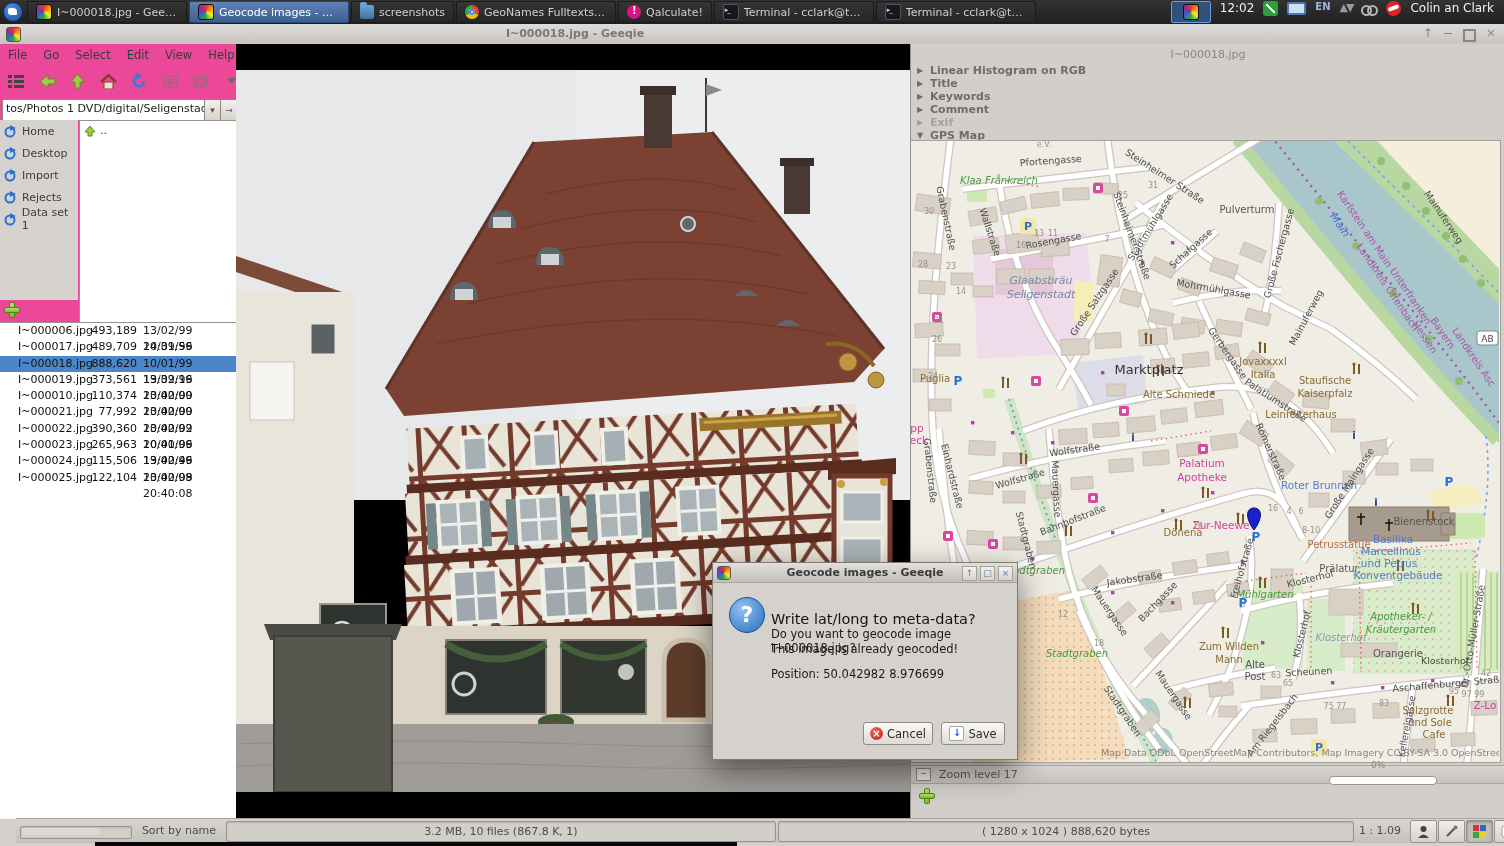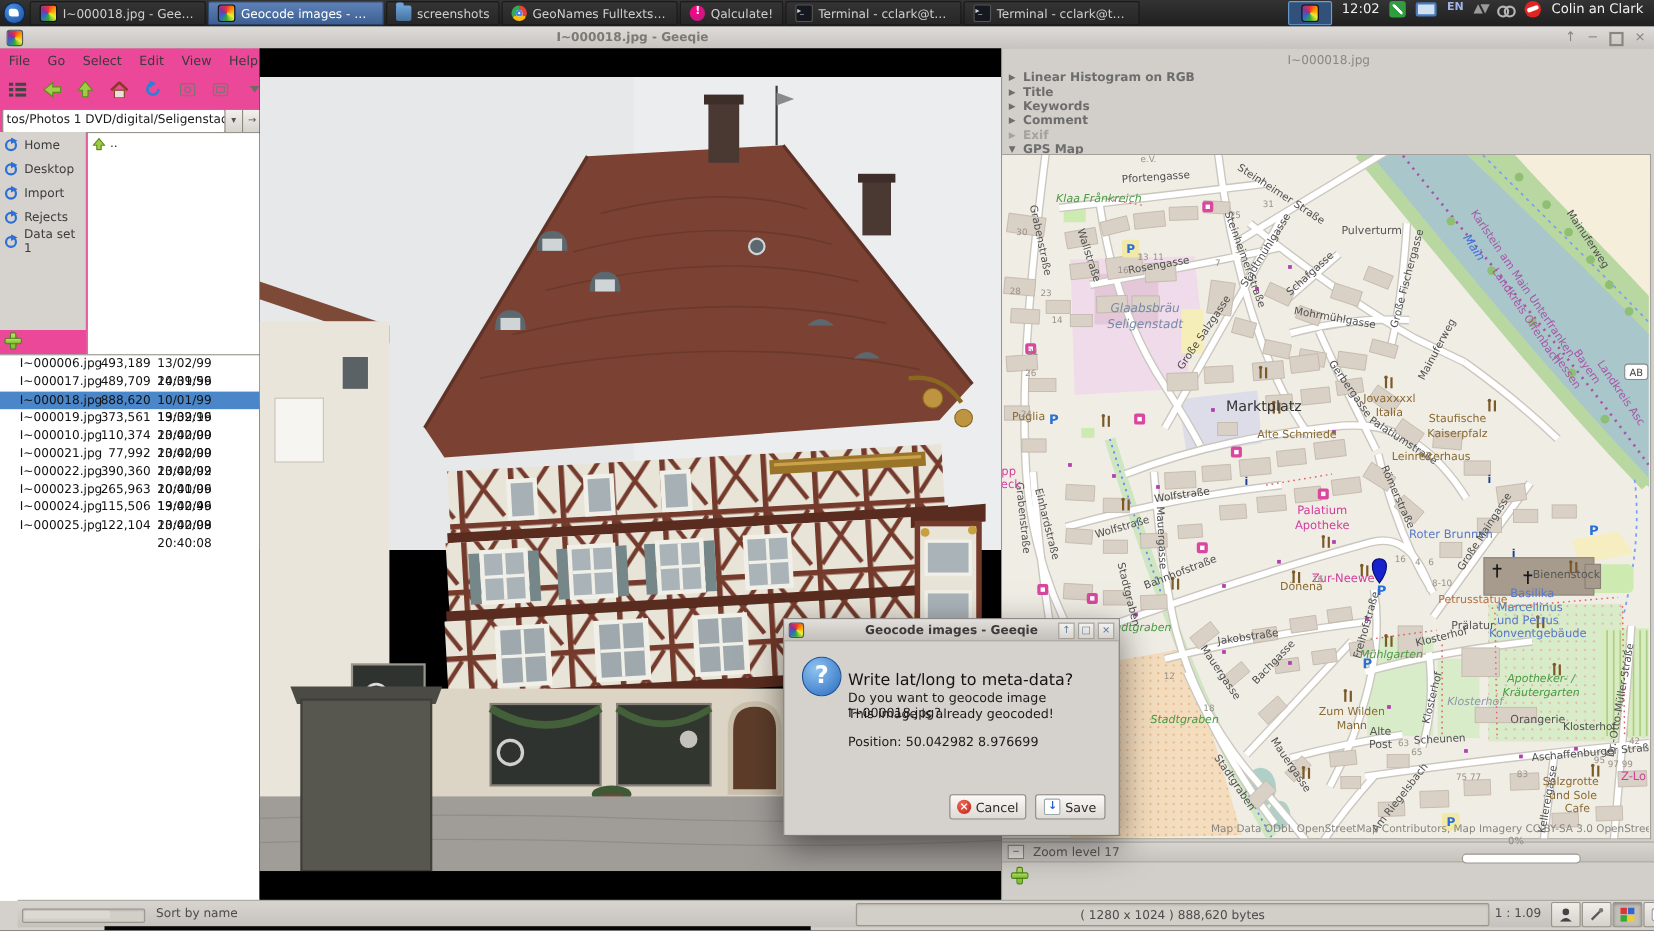--- a/index.html
+++ b/index.html
@@ -1086,20 +1086,21 @@
       <span class="save-ic">↓</span>
       <span>Save</span>
     </div>
   </div>
 
   <div id="statusbar" class="abs">
     <span class="scell sunken" id="sb-prog">
         <i></i>
       </span>
     <span class="scell" id="sb-sort">Sort by name</span>
+    <span class="scell sunken" id="sb-files">3.2 MB, 10 files (867.8 K, 1)</span>
     <span class="scell sunken" id="sb-img">( 1280 x 1024 ) 888,620 bytes</span>
     <span class="scell" id="sb-ratio">1 : 1.09</span>
     <span class="sibtn" style="left:1394px">
         <svg width="13" height="13">
           <circle cx="6.5" cy="4" r="3" fill="#444"></circle>
           <path d="M1,13 Q6.5,6 12,13 Z" fill="#444"></path>
         </svg>
       </span>
     <span class="sibtn" style="left:1422px">
         <svg width="13" height="13">

